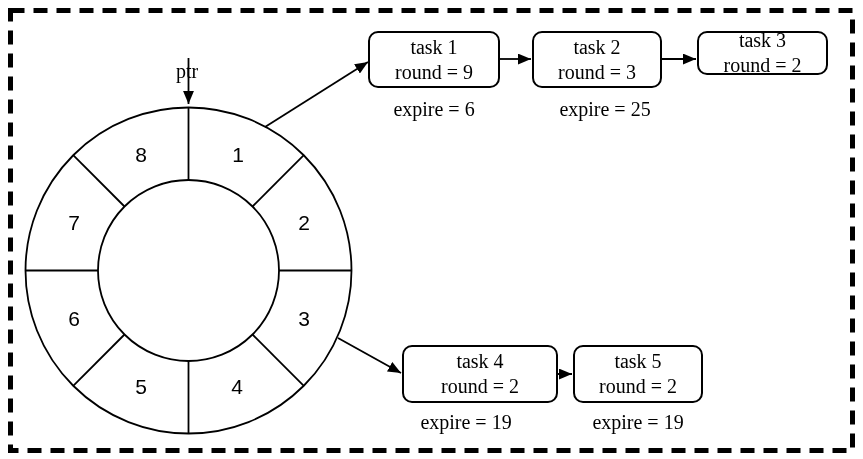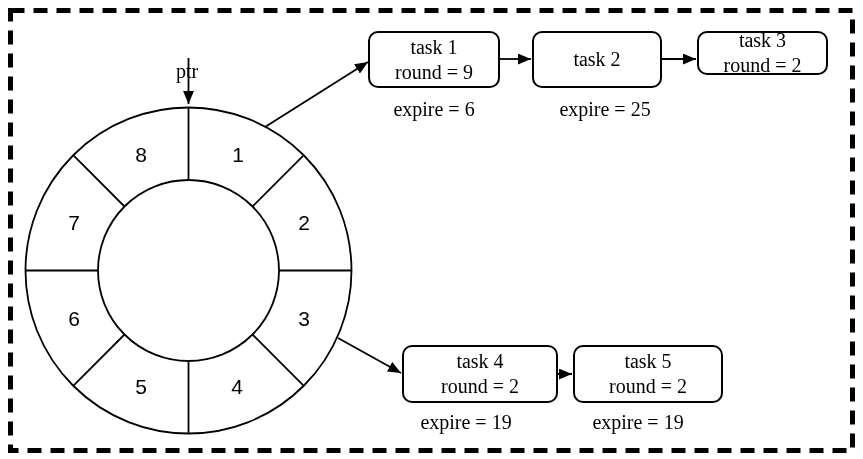--- a/index.html
+++ b/index.html
@@ -102,34 +102,35 @@
   <div class="label slot-label" style="left:74px; top:319px;">6</div>
   <div class="label slot-label" style="left:74px; top:223px;">7</div>
   <div class="label slot-label" style="left:141px; top:155px;">8</div>
 
   <div class="task-box" style="left:368px; top:31px; width:132px; height:57px;">
     <div>task 1</div>
     <div>round = 9</div>
   </div>
   <div class="task-box" style="left:532px; top:31px; width:130px; height:57px;">
     <div>task 2</div>
+    <div>round = 3</div>
   </div>
   <div class="task-box" style="left:697px; top:31px; width:131px; height:44px;">
     <div>task 3</div>
     <div>round = 2</div>
   </div>
 
   <div class="expire-label" style="left:434px; top:98px;">expire = 6</div>
   <div class="expire-label" style="left:597px; top:98px;margin-left:8px;">expire = 25</div>
 
   <div class="task-box" style="left:402px; top:345px; width:156px; height:58px;">
     <div>task 4</div>
     <div>round = 2</div>
   </div>
-  <div class="task-box" style="left:573px; top:345px; width:150px; height:58px;">
+  <div class="task-box" style="left:573px; top:345px; width:130px; height:58px;">
     <div>task 5</div>
     <div>round = 2</div>
   </div>
 
   <div class="expire-label" style="left:466px; top:411px;">expire = 19</div>
   <div class="expire-label" style="left:638px; top:411px;">expire = 19</div>
 
 </div>
 
 </body></html>

